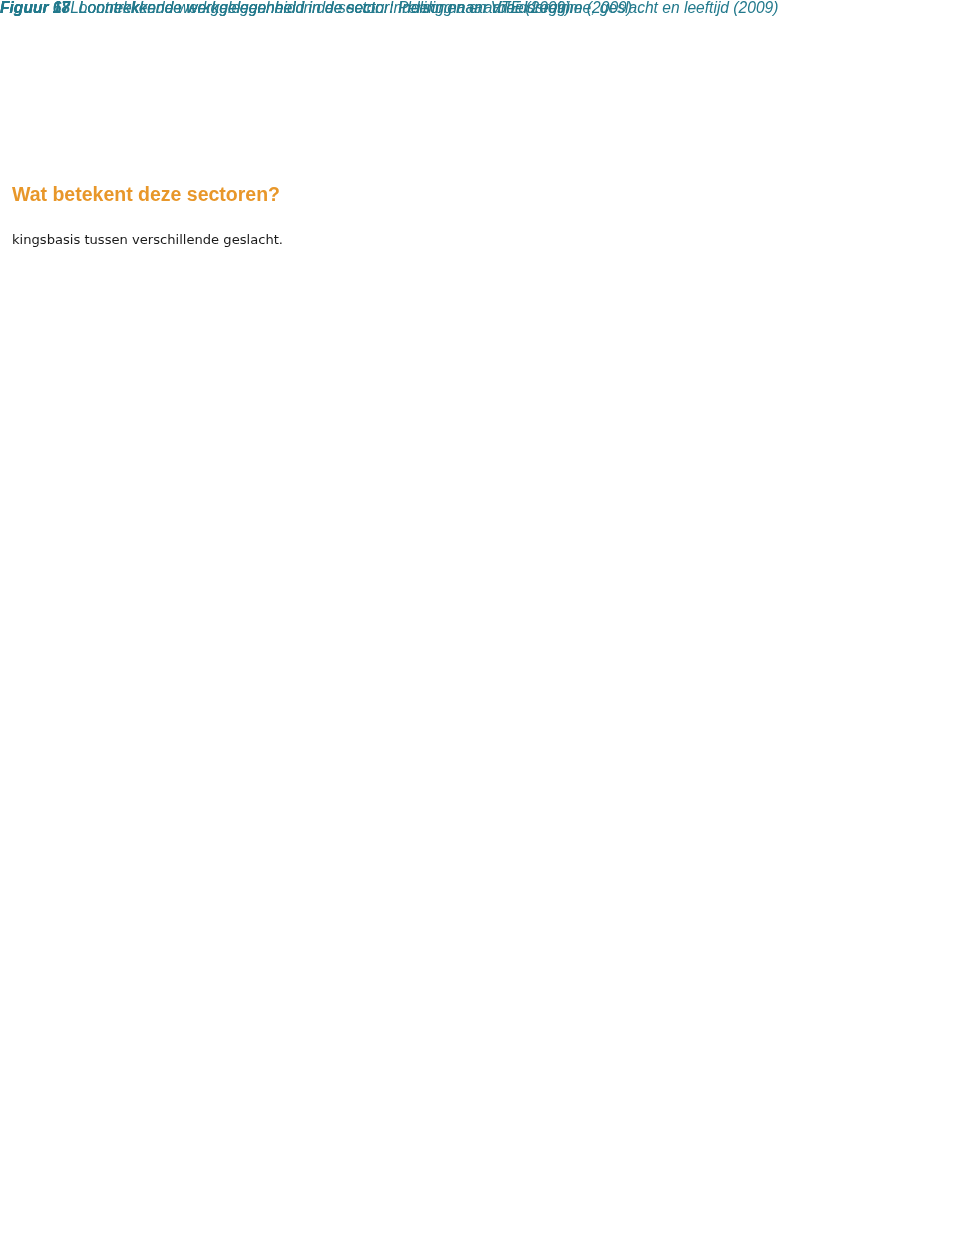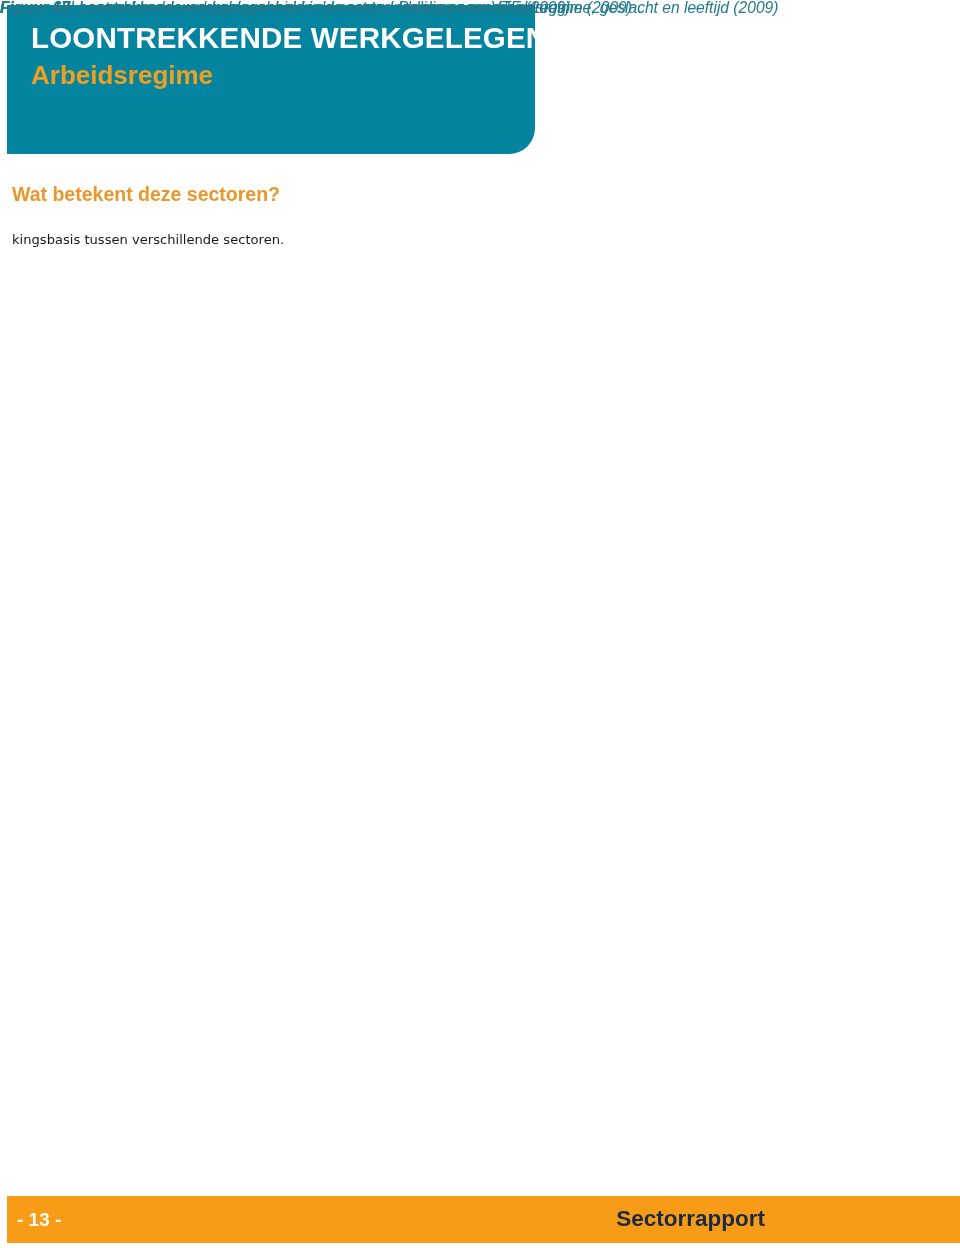--- a/index.html
+++ b/index.html
@@ -35,43 +35,35 @@
   .footer-page{position:absolute;left:10px;top:14px;font-size:19px;font-weight:bold;
                color:#FFFDF2;line-height:1;}
   .footer-brand{position:absolute;right:195px;top:12px;font-size:22.5px;font-weight:bold;
                 color:#1B2A44;line-height:1;}
 </style>
 </head>
 <body>
 
 <div class="page">
 
-  <div class="banner">
-    <div class="banner-title">LOONTREKKENDE WERKGELEGENHEID</div>
-    <div class="banner-sub">Arbeidsregime</div>
-  </div>
 
   <div class="sect-head">Wat betekent deze sectoren?</div>
   <div class="body-text">
-    <div class="last">kingsbasis tussen verschillende sectoren.</div>
+    <div class="last">kingsbasis tussen verschillende geslacht.</div>
   </div>
 
   <div class="caption" id="cap16">
     <b>Figuur 6</b><span class="capsp">&nbsp;&nbsp;</span><span>Loontrekkende werkgelegenheid in de sector: Indeling naar arbeidsregime (2009)</span>
   </div>
   <div id="fig16"></div>
 
   <div class="caption" id="cap17">
     <b>Figuur 17</b><span class="capsp">&nbsp;&nbsp;</span><span>Loontrekkende werkgelegenheid in de sector: Personen en VTE (2009)</span>
   </div>
   <div id="fig17"></div>
 
   <div class="caption" id="cap18">
     <b>Figuur 18</b><span class="capsp">&nbsp;&nbsp;</span><span>Loontrekkende werkgelegenheid in de sector: Indeling naar arbeidsregime, geslacht en leeftijd (2009)</span>
   </div>
   <div id="fig18"></div>
 
-  <div class="footer">
-    <div class="footer-page">- 13 -</div>
-    <div class="footer-brand">Sectorrapport</div>
-  </div>
 
 </div>
 
 </body></html>

